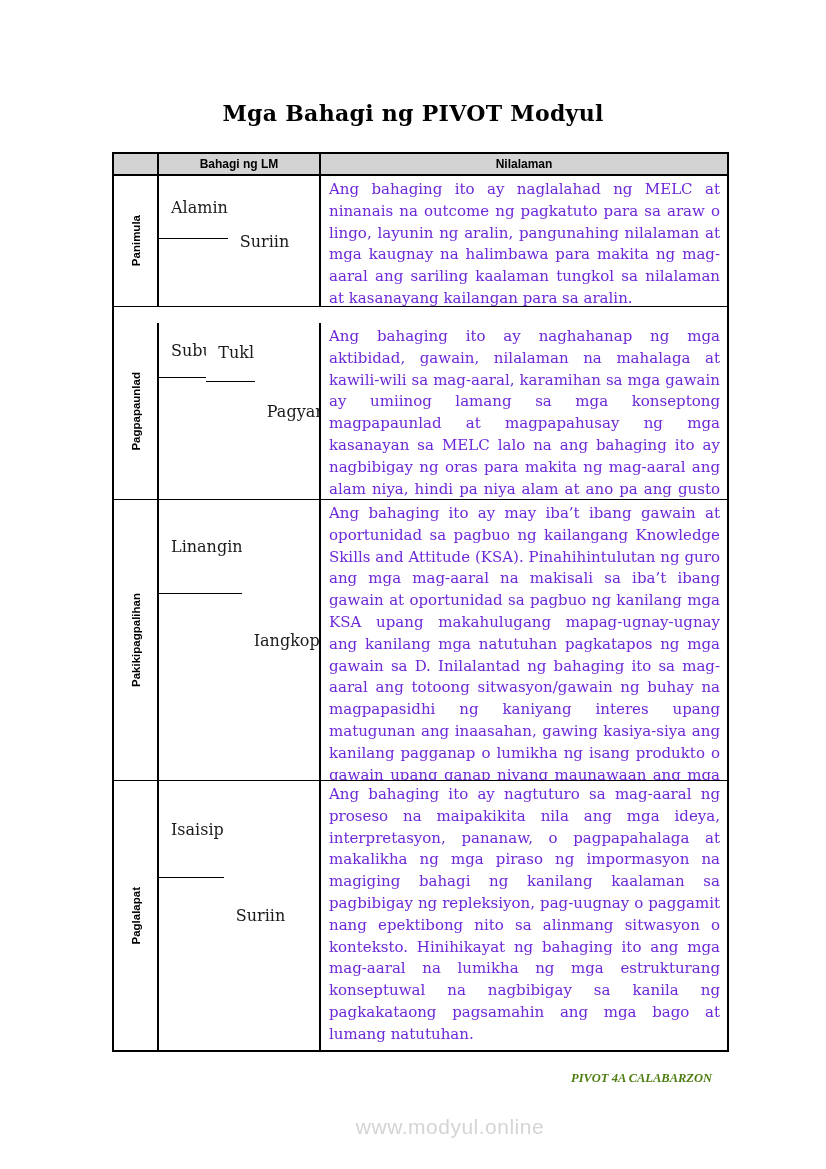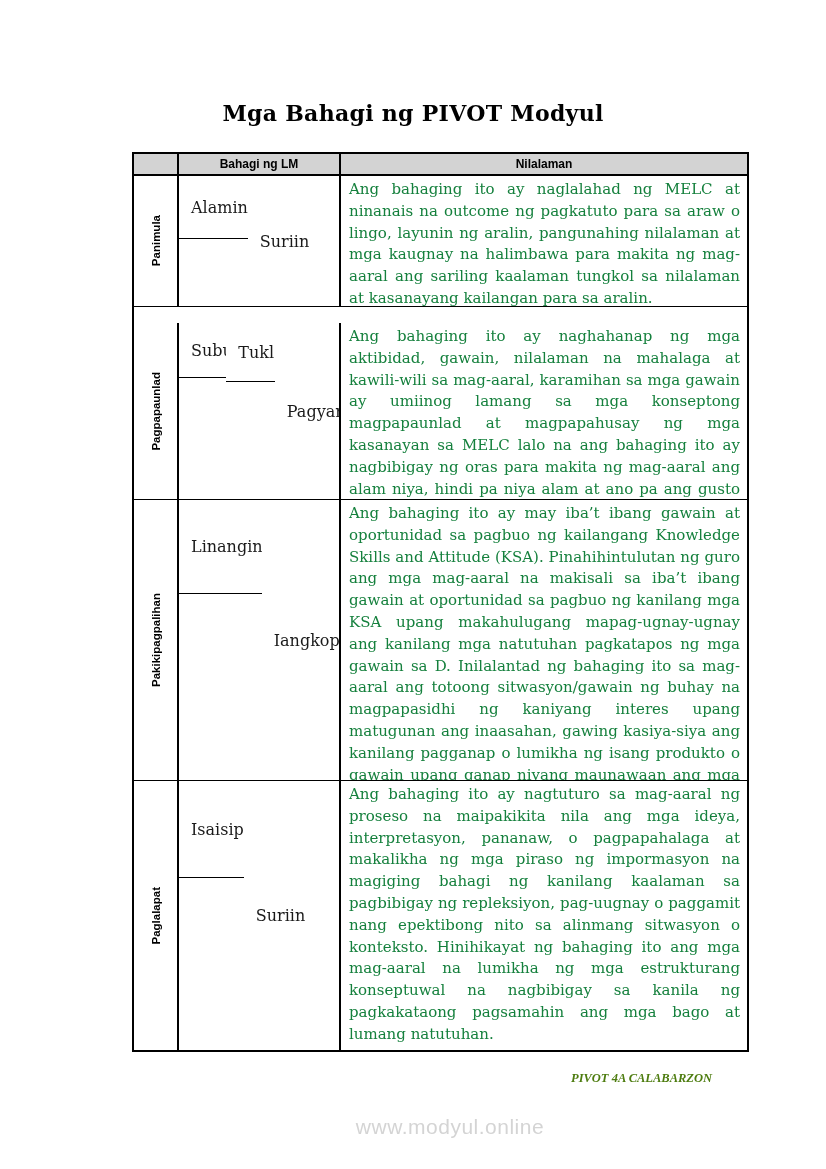--- a/index.html
+++ b/index.html
@@ -16,21 +16,21 @@
     top: 100px; left: 0; width: 826px;
     text-align: center;
     font-family: "DejaVu Serif", serif;
     font-weight: bold;
     font-size: 22px;
     letter-spacing: 0.3px;
     color: #000;
   }
   .module-table {
     position: absolute;
-    left: 132px; top: 152px;
+    left: 112px; top: 152px;
     width: 617px;
     border: 2px solid #000;
     background: #fff;
   }
   .header-row {
     display: grid;
     grid-template-columns: 45px 162px 1fr;
     height: 22px;
     border-bottom: 2px solid #000;
   }
@@ -73,21 +73,21 @@
     color: #1a1a1a;
     border-bottom: 1px solid #000;
     overflow: hidden;
   }
   .lm-row:last-child { border-bottom: none; flex: 1 1 auto; }
   .content-cell {
     padding: 3px 7px 2px 8px;
     font-size: 15px;
     line-height: 21.8px;
     text-align: justify;
-    color: #15803d;
+    color: #6d28d9;
     overflow: hidden;
   }
   
   .sec1 { height: 131px; } .sec1 .r0 { height: 63px; }
   .sec2 { height: 177px; margin-top: 16px; } .sec2 .r0 { height: 55px; } .sec2 .r1 { height: 59px; }
   .sec3 { height: 281px; } .sec3 .r0 { height: 114px; } .sec3 .r1 { height: 94px; }
   .sec4 { height: 269px; } .sec4 .r0 { height: 97px; }
   .footer-note {
     position: absolute;
     top: 1071px; left: 0;

